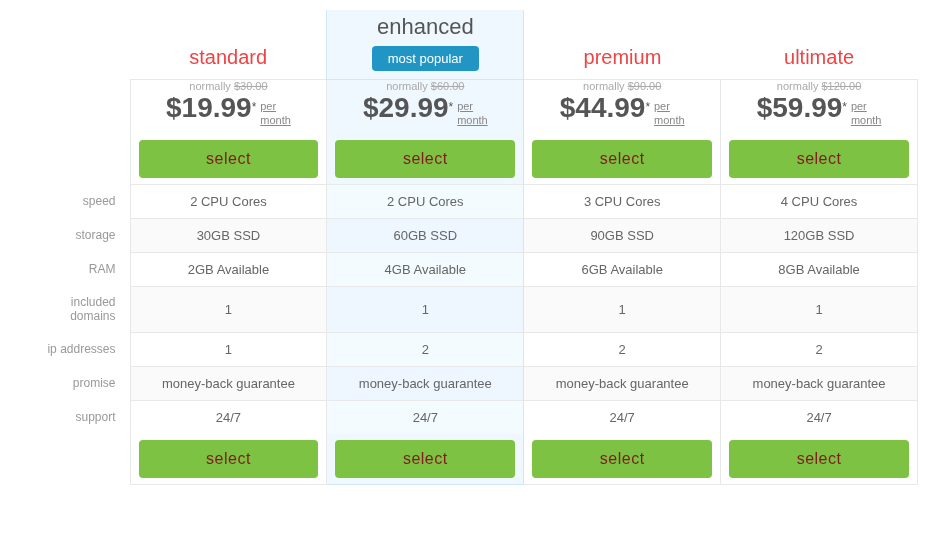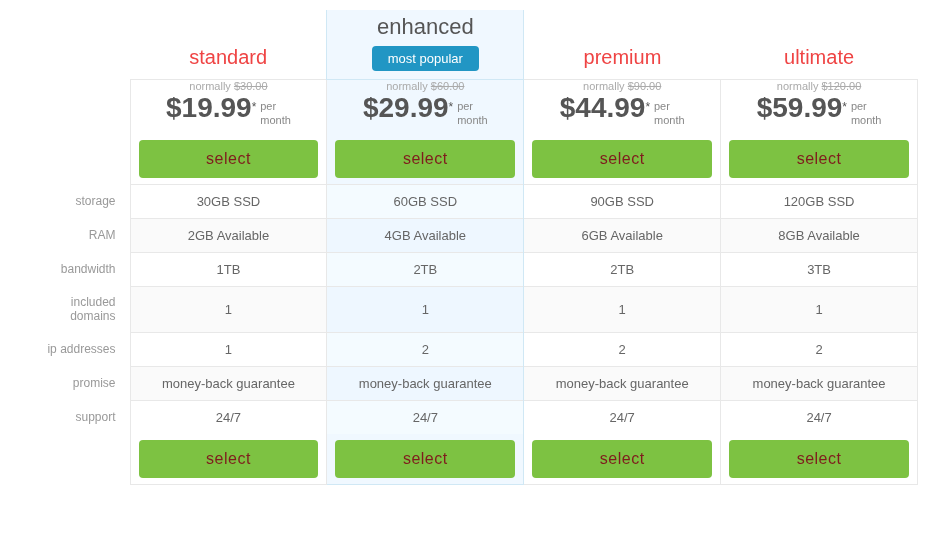--- a/index.html
+++ b/index.html
@@ -87,20 +87,21 @@
       font-size: 12px;
       vertical-align: super;
     }
     .per-month {
       font-size: 11px;
       color: #888;
       display: inline-block;
       text-align: left;
       vertical-align: middle;
       line-height: 1.3;
+      text-decoration: underline;
     }
     
     .select-row td {
       text-align: center;
       padding: 6px 8px;
       border-left: 1px solid #e8e8e8;
       border-right: 1px solid #e8e8e8;
     }
     .select-row td.label-cell { border: none; }
     .select-row td.enhanced-col {
@@ -252,44 +253,44 @@
         <button class="select-btn">select</button>
       </td>
       <td>
         <button class="select-btn">select</button>
       </td>
       <td>
         <button class="select-btn">select</button>
       </td>
     </tr>
 
+    <tr class="feature-row">
+      <td class="label-cell">speed</td>
+      <td>2 CPU Cores</td>
+      <td class="enhanced-col">2 CPU Cores</td>
+      <td>3 CPU Cores</td>
+      <td>4 CPU Cores</td>
+    </tr>
 
     <tr class="feature-row">
       <td class="label-cell">storage</td>
       <td>30GB SSD</td>
       <td class="enhanced-col">60GB SSD</td>
       <td>90GB SSD</td>
       <td>120GB SSD</td>
     </tr>
 
     <tr class="feature-row">
       <td class="label-cell">RAM</td>
       <td>2GB Available</td>
       <td class="enhanced-col">4GB Available</td>
       <td>6GB Available</td>
       <td>8GB Available</td>
     </tr>
 
-    <tr class="feature-row">
-      <td class="label-cell">bandwidth</td>
-      <td>1TB</td>
-      <td class="enhanced-col">2TB</td>
-      <td>2TB</td>
-      <td>3TB</td>
-    </tr>
 
     <tr class="feature-row">
       <td class="label-cell">included domains</td>
       <td>1</td>
       <td class="enhanced-col">1</td>
       <td>1</td>
       <td>1</td>
     </tr>
 
     <tr class="feature-row">

